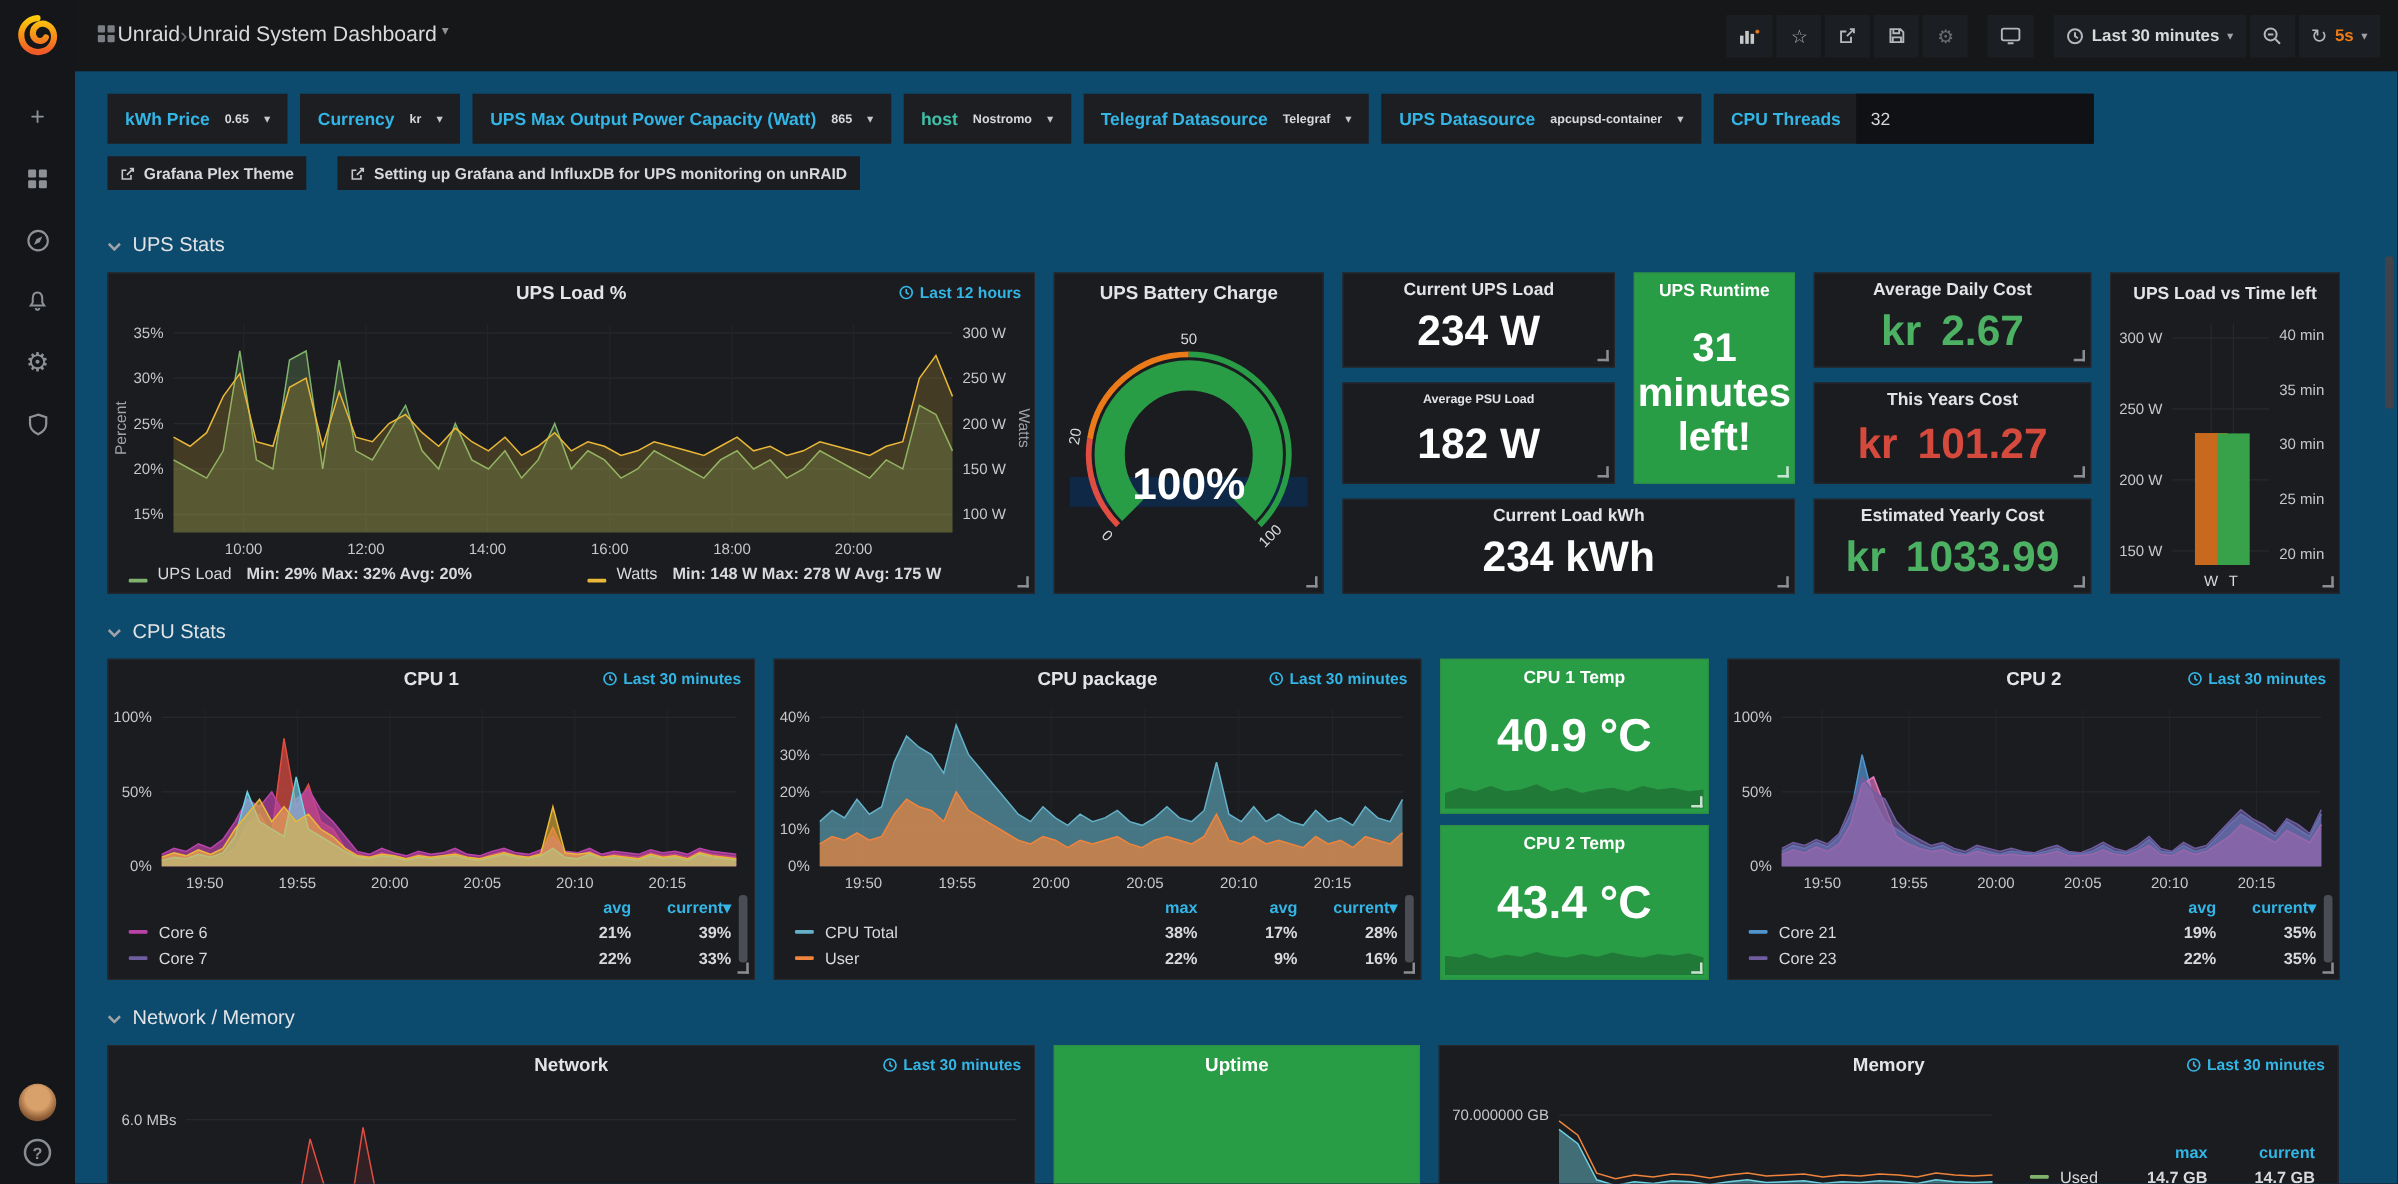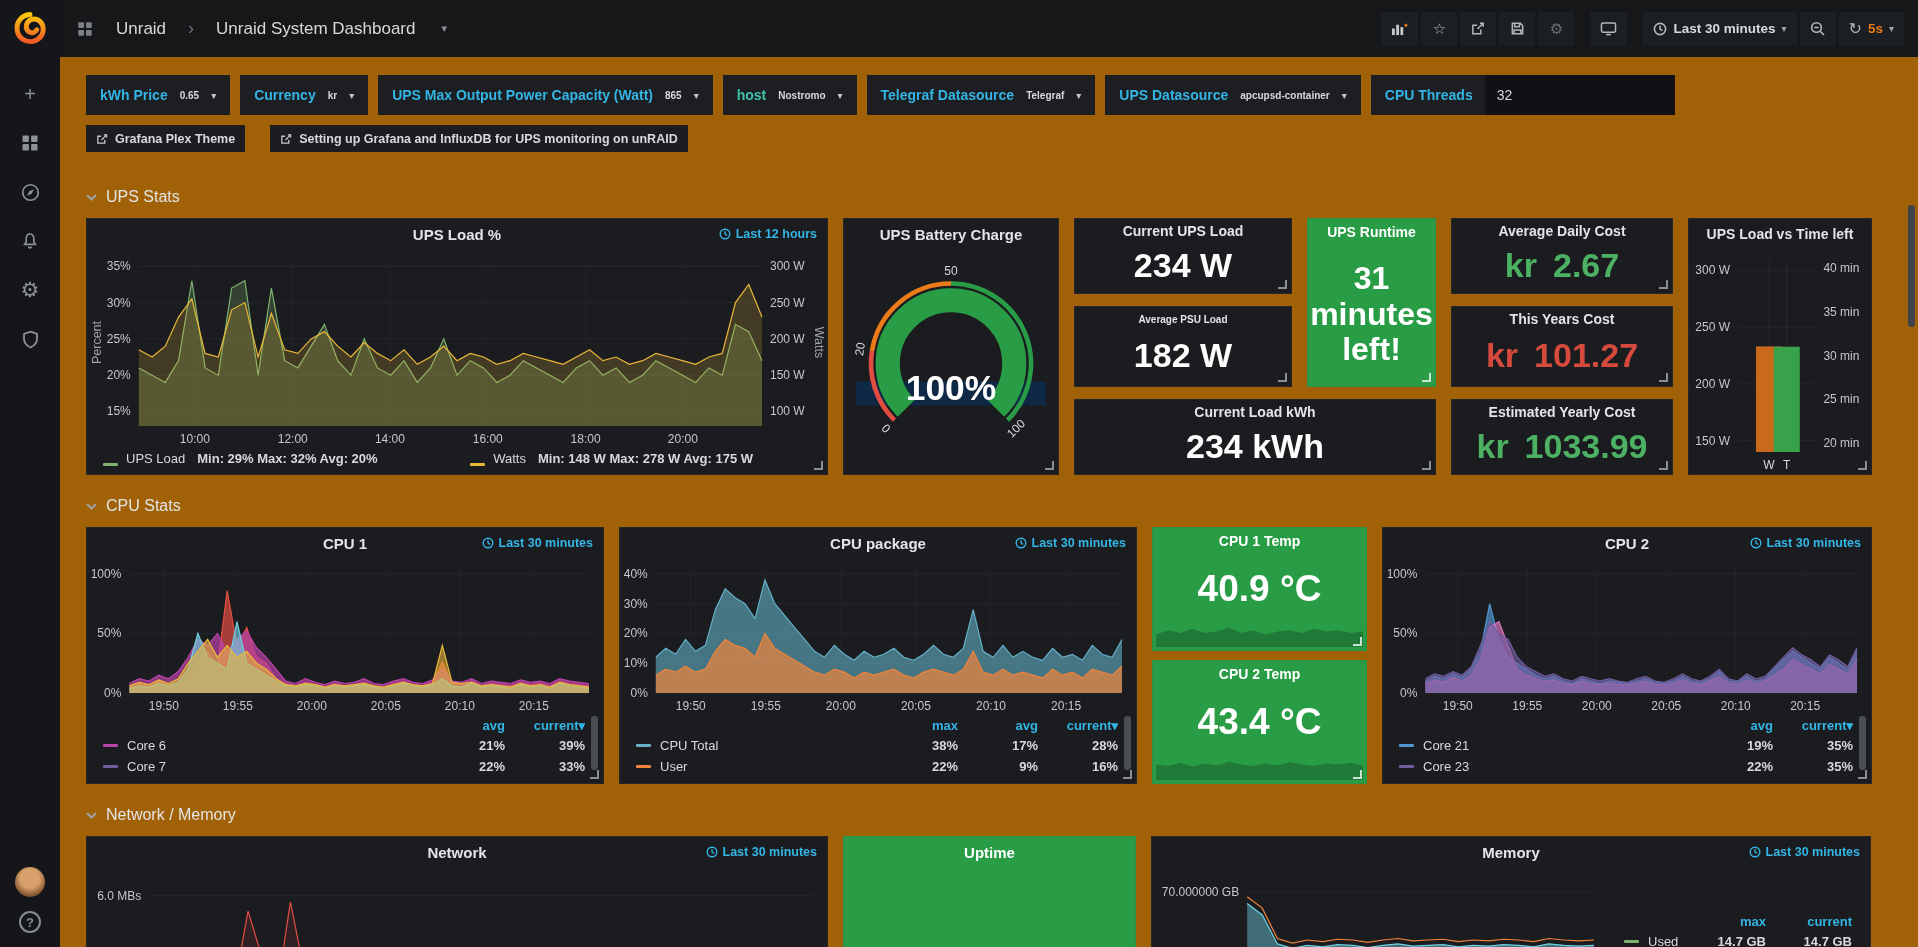--- a/index.html
+++ b/index.html
@@ -14,33 +14,33 @@
     color:#8e9196;margin-bottom:9px;cursor:pointer;font-size:20px}
   .side-icon svg{stroke:#8e9196;fill:none;stroke-width:1.6}
   .side-bottom{margin-top:auto;display:flex;flex-direction:column;align-items:center;gap:14px}
   .avatar{width:30px;height:30px;border-radius:50%;
     background:radial-gradient(circle at 50% 38%,#d8a06a 0 40%,#8a5a34 70%,#5d3c22 100%)}
   .help-circle{width:22px;height:22px;border-radius:50%;border:2px solid #898d92;color:#898d92;
     display:flex;align-items:center;justify-content:center;font-size:13px;font-weight:700}
   
   .main{flex:1;display:flex;flex-direction:column;min-width:0}
   .topbar{height:57px;background:#161719;display:flex;align-items:center;padding:0 14px 0 16px;flex-shrink:0}
-  .crumb{display:flex;align-items:center;gap:22px;font-size:17px;color:#d8d9da}
+  .crumb{display:flex;align-items:flex-start;gap:0;font-size:17px;color:#d8d9da}
   .crumb .sep{color:#6c6f75;font-size:18px}
   .crumb .caret{color:#8e9196;font-size:11px;margin-left:4px}
   .tb-right{margin-left:auto;display:flex;align-items:center;gap:3px}
   .tb-btn{height:34px;min-width:36px;background:#1b1e22;border:none;color:#b4b7bc;
     display:flex;align-items:center;justify-content:center;gap:6px;padding:0 10px;cursor:pointer;font-size:15px}
   .tb-btn svg{stroke:#b4b7bc;fill:none;stroke-width:1.6}
   .tb-gap{width:10px}
   .tb-time{font-size:13.5px;font-weight:700;color:#d8d9da}
   .tb-caret{font-size:10px;color:#9fa2a7}
   .tb-5s{color:#eb7b18;font-weight:700;font-size:13.5px}
   
-  .content{flex:1;position:relative;padding:18px 58px 0 26px;background:#a16207;overflow:hidden}
+  .content{flex:1;position:relative;padding:18px 58px 0 26px;background:#0c4a6e;overflow:hidden}
   .vars-row{display:flex;gap:10px;height:40px;margin-bottom:10px}
   .var-pill{background:#1c1e22;display:flex;align-items:center;padding:0 14px;gap:12px;cursor:pointer}
   .var-label{color:#33b5e5;font-weight:700;font-size:14px;white-space:nowrap}
   .var-value{color:#d8d9da;font-weight:700;font-size:10px;white-space:nowrap}
   .var-caret{color:#c7c8c9;font-size:10px}
   .var-input{background:#0f1114;height:100%;display:flex;align-items:center;min-width:190px;
     padding:0 12px;font-size:14px;color:#d8d9da;margin-right:-14px}
   .links-row{display:flex;gap:25px;height:27px;margin-bottom:32px}
   .dash-link{background:#1b1d21;display:flex;align-items:center;gap:7px;padding:0 10px;
     font-size:12.5px;font-weight:700;color:#d8d9da;text-decoration:none;cursor:pointer}

